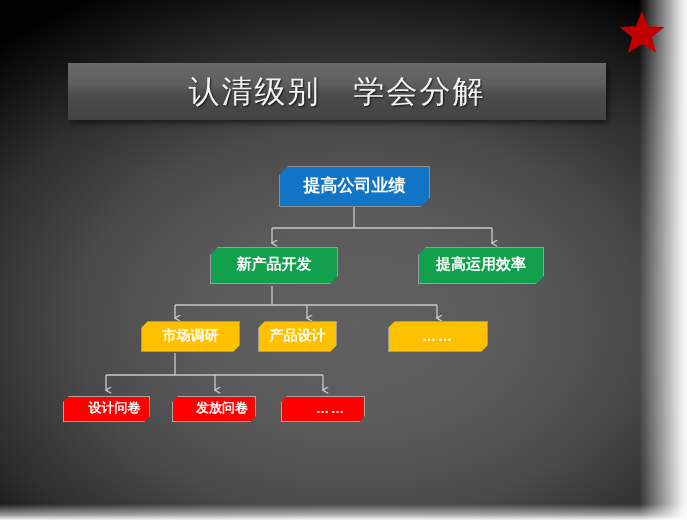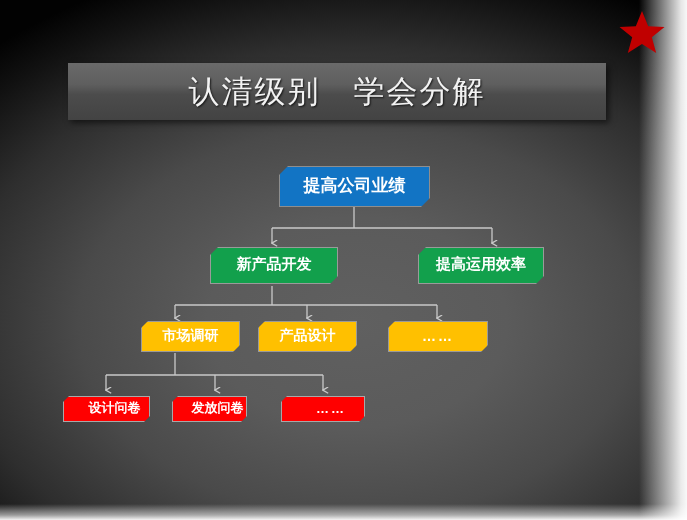--- a/index.html
+++ b/index.html
@@ -135,31 +135,31 @@
     <div class="node lv2" style="left:210px; top:247px; width:128px; height:37px;">
       <span class="lbl">新产品开发</span>
     </div>
     <div class="node lv2" style="left:418px; top:247px; width:126px; height:37px;">
       <span class="lbl">提高运用效率</span>
     </div>
 
     <div class="node lv3" style="left:126px; top:321px; width:99px; height:31px;margin-left:15px;">
       <span class="lbl">市场调研</span>
     </div>
-    <div class="node lv3" style="left:258px; top:321px; width:99px; height:31px;">
+    <div class="node lv3" style="left:258px; top:321px; width:79px; height:31px;">
       <span class="lbl">产品设计</span>
     </div>
     <div class="node lv3" style="left:388px; top:321px; width:100px; height:31px;">
       <span class="lbl dots">……</span>
     </div>
 
     <div class="node lv4" style="left:63px; top:396px; width:87px; height:26px;">
       <span class="lbl">设计问卷</span>
     </div>
-    <div class="node lv4" style="left:172px; top:396px; width:75px; height:26px;">
+    <div class="node lv4" style="left:172px; top:396px; width:84px; height:26px;">
       <span class="lbl">发放问卷</span>
     </div>
     <div class="node lv4" style="left:281px; top:396px; width:84px; height:26px;">
       <span class="lbl dots">……</span>
     </div>
   </div>
 
   <div class="footer">
     
 

